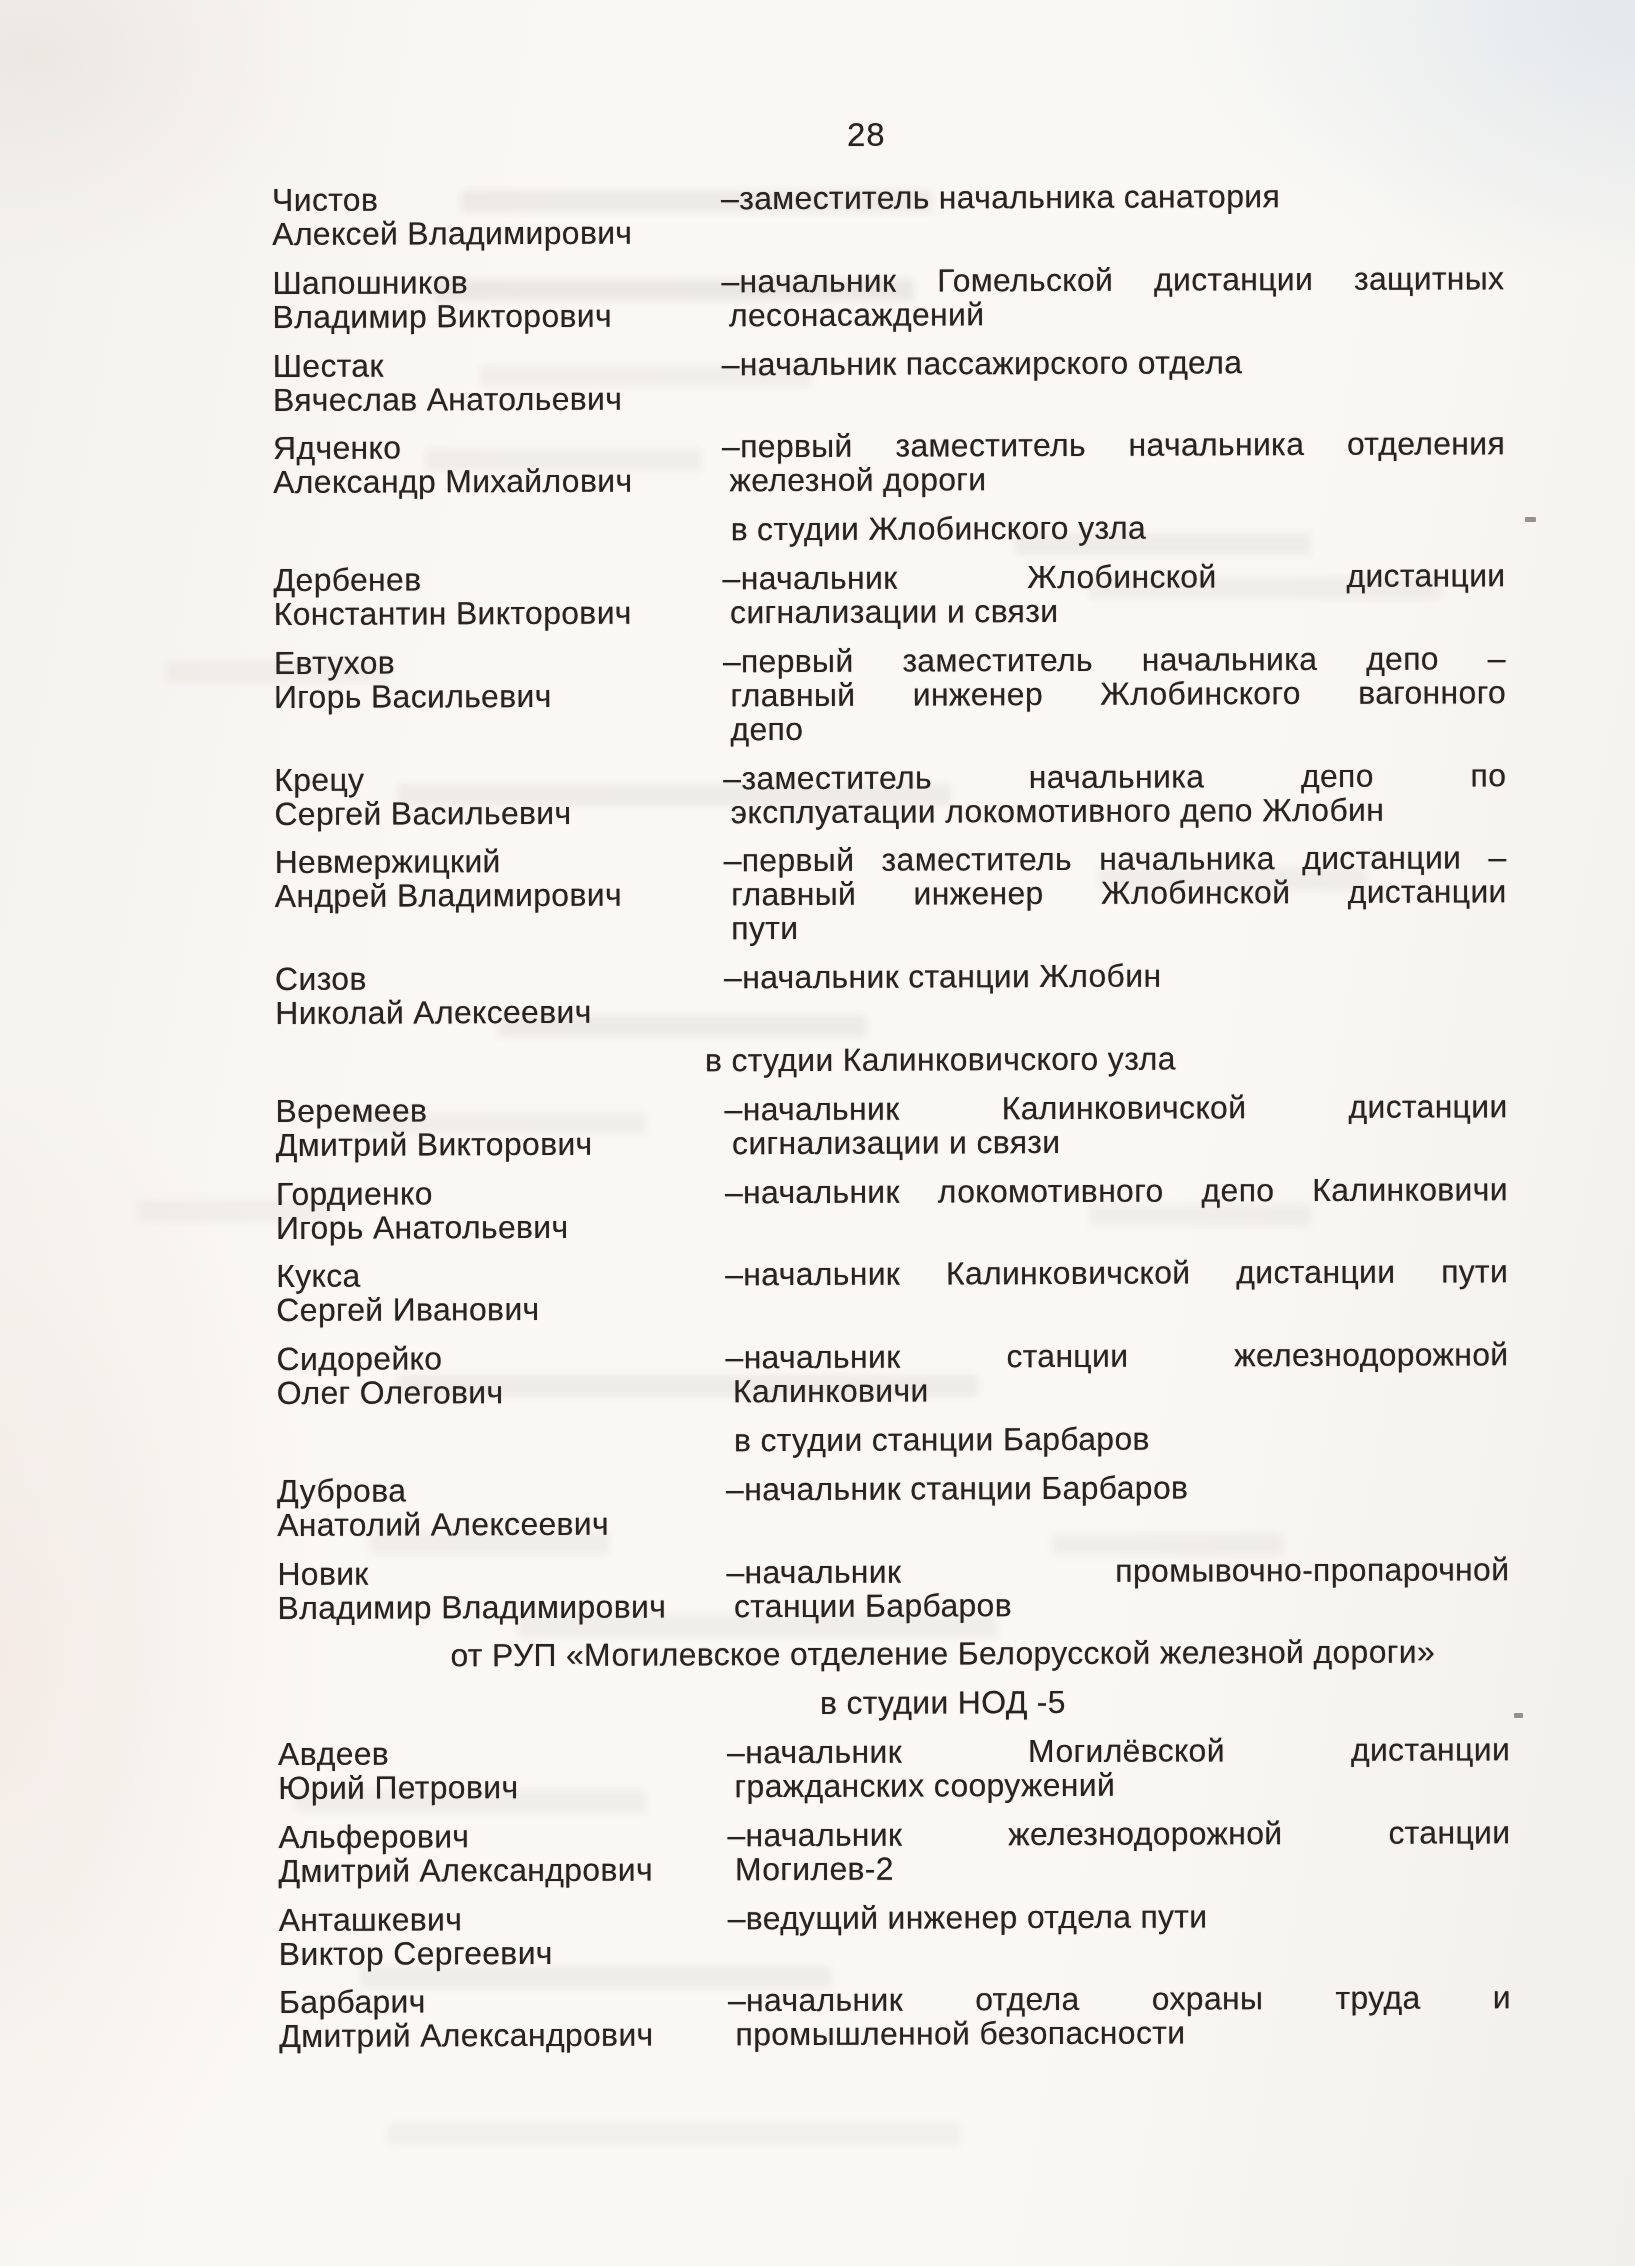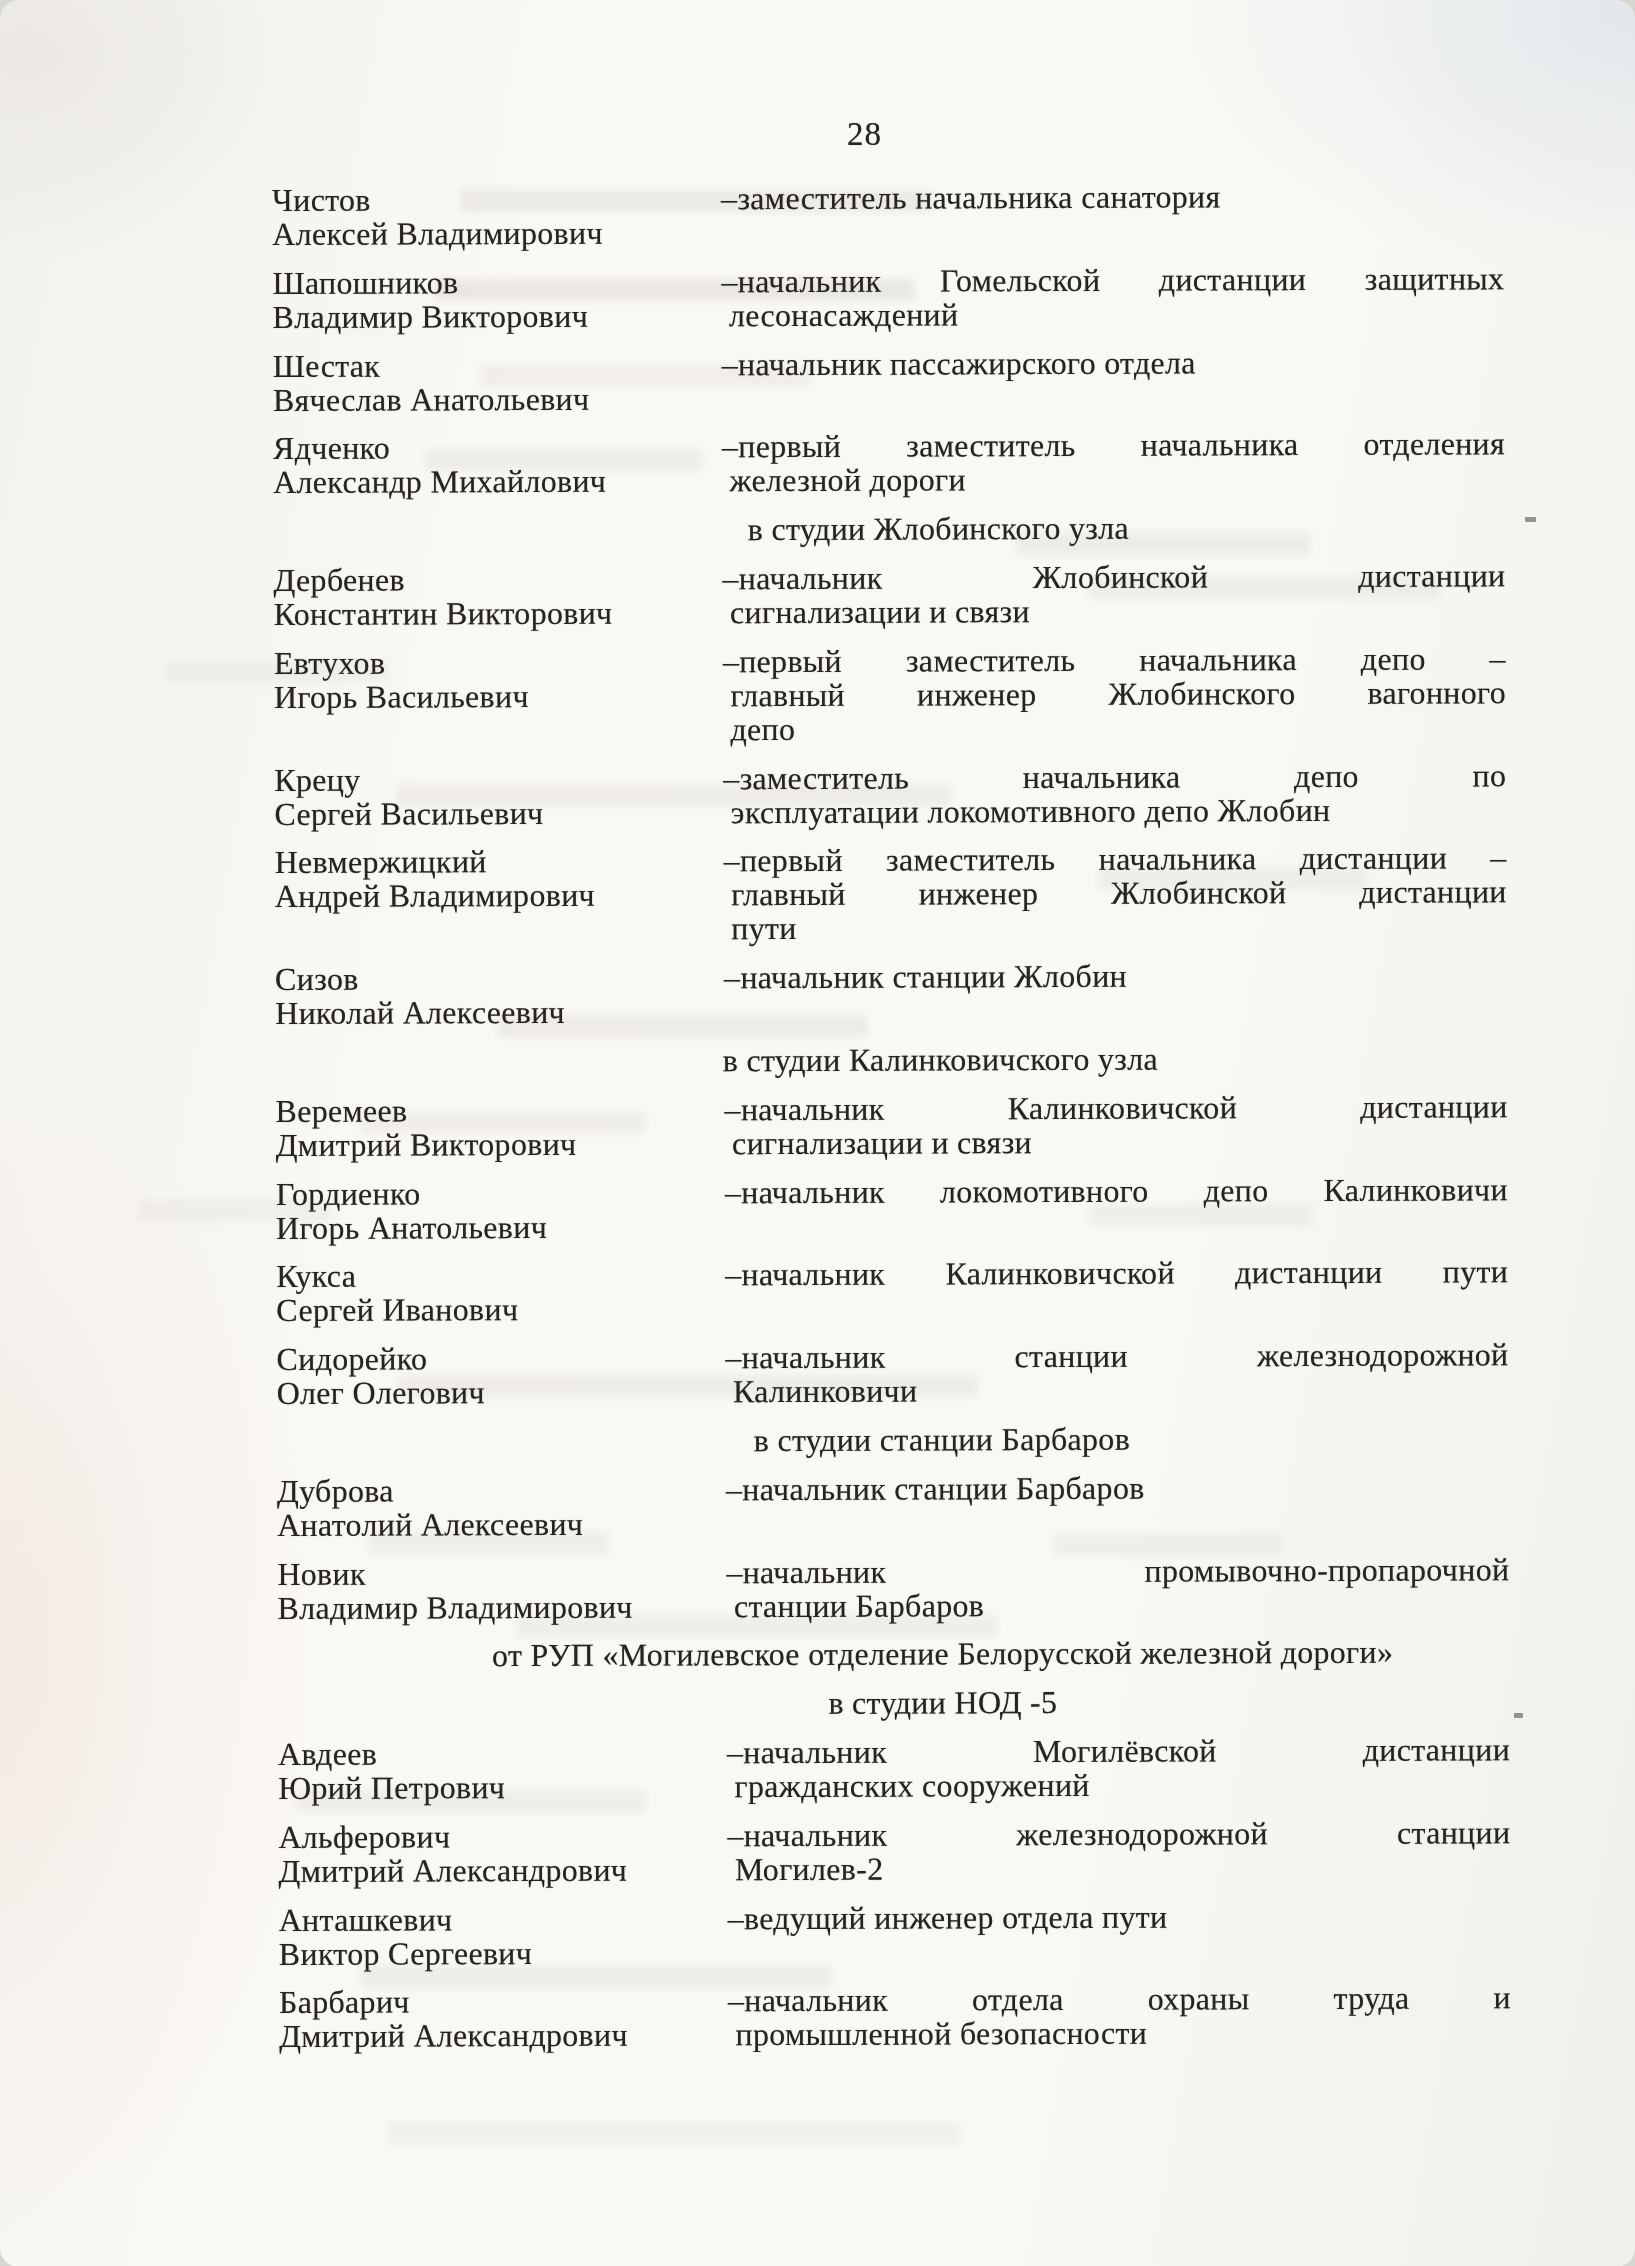--- a/index.html
+++ b/index.html
@@ -11,23 +11,22 @@
     position: relative;
     width: 1635px;
     height: 2267px;
     margin: 0 auto;
     overflow: hidden;
     background:
       radial-gradient(646px 388px at 1624px 9.2px, rgba(176,198,221,0.28), rgba(176,198,221,0) 70%),
       radial-gradient(461px 831px at 0px 1661px, rgba(228,190,182,0.18), rgba(228,190,182,0) 70%),
       radial-gradient(388px 277px at 37px 55px, rgba(210,205,198,0.25), rgba(210,205,198,0) 75%),
       linear-gradient(100deg, #f3f1ec 0%, #faf8f4 28%, #f9f8f4 68%, #f1efeb 100%);
-    font-family: Liberation Serif, serif;
+    font-family: Liberation Sans, sans-serif;
     color: #262320;
-    border-radius: 19px;
   }
   .page-number {
     position: absolute;
     top: 116px;
     left: 847px;
     font-size: 33px;
     letter-spacing: 0.9px;
     text-shadow: 0 0 0.9px rgba(45,40,35,0.55);
   }
   .content {

